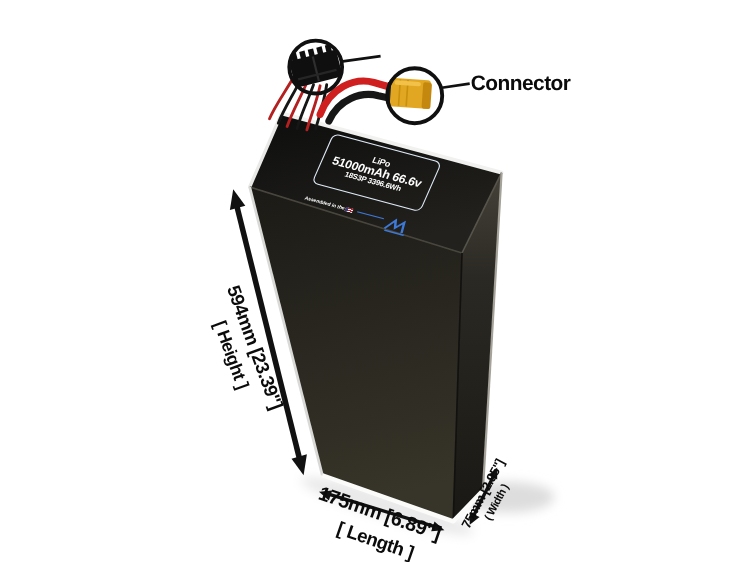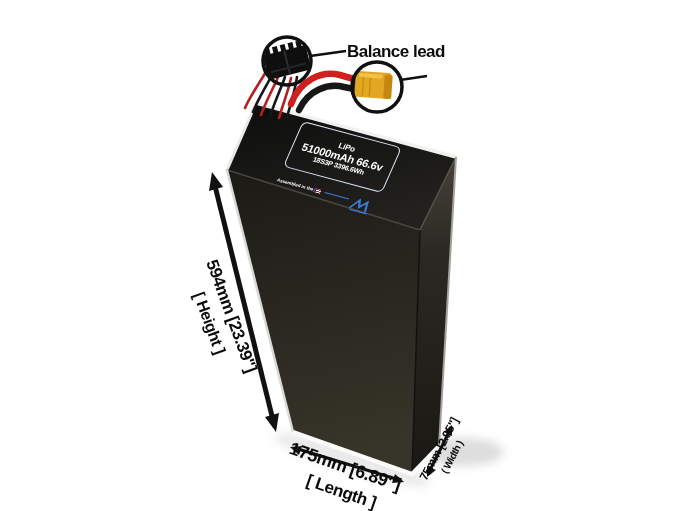--- a/index.html
+++ b/index.html
@@ -150,21 +150,21 @@
       <span class="blue-line"></span>
       <svg class="brand-logo" width="26" height="15" viewBox="0 0 26 15">
         <g transform="skewX(-14) translate(4,0)">
           <path d="M1 12 L5 2 L9 9 L13 2 L17 12" stroke="#3d79d8" stroke-width="2" fill="none"></path>
           <path d="M2 13.5 L20 13.5" stroke="#3d79d8" stroke-width="1.4" fill="none"></path>
         </g>
       </svg>
     </div>
   </div>
 
-  <div class="txt callout" style="left:347px;top:42px;font-size:17px;">Balance lead</div>
+  <div class="txt callout" style="left:428px;top:66px;font-size:19px;">Connector</div>
 
   <div class="txt dim" style="left:231px;top:316px;font-size:17px;transform:translate(-50%,-50%) rotate(70deg);">594mm [23.39"]</div>
   <div class="txt dim" style="left:209px;top:323px;font-size:16px;transform:translate(-50%,-50%) rotate(70deg);">[ Height ]</div>
 
   <div class="txt dim" style="left:345px;top:467px;font-size:18px;transform:translate(-50%,-50%) rotate(19deg);">175mm [6.89"]</div>
   <div class="txt dim" style="left:341px;top:492px;font-size:17px;transform:translate(-50%,-50%) rotate(19deg);">[ Length ]</div>
 
   <div class="txt dim" style="left:439px;top:449px;font-size:12px;transform:translate(-50%,-50%) rotate(-62deg);">75mm [2.95"]</div>
   <div class="txt dim" style="left:452px;top:457px;font-size:10px;transform:translate(-50%,-50%) rotate(-62deg);">( Width )</div>
 

